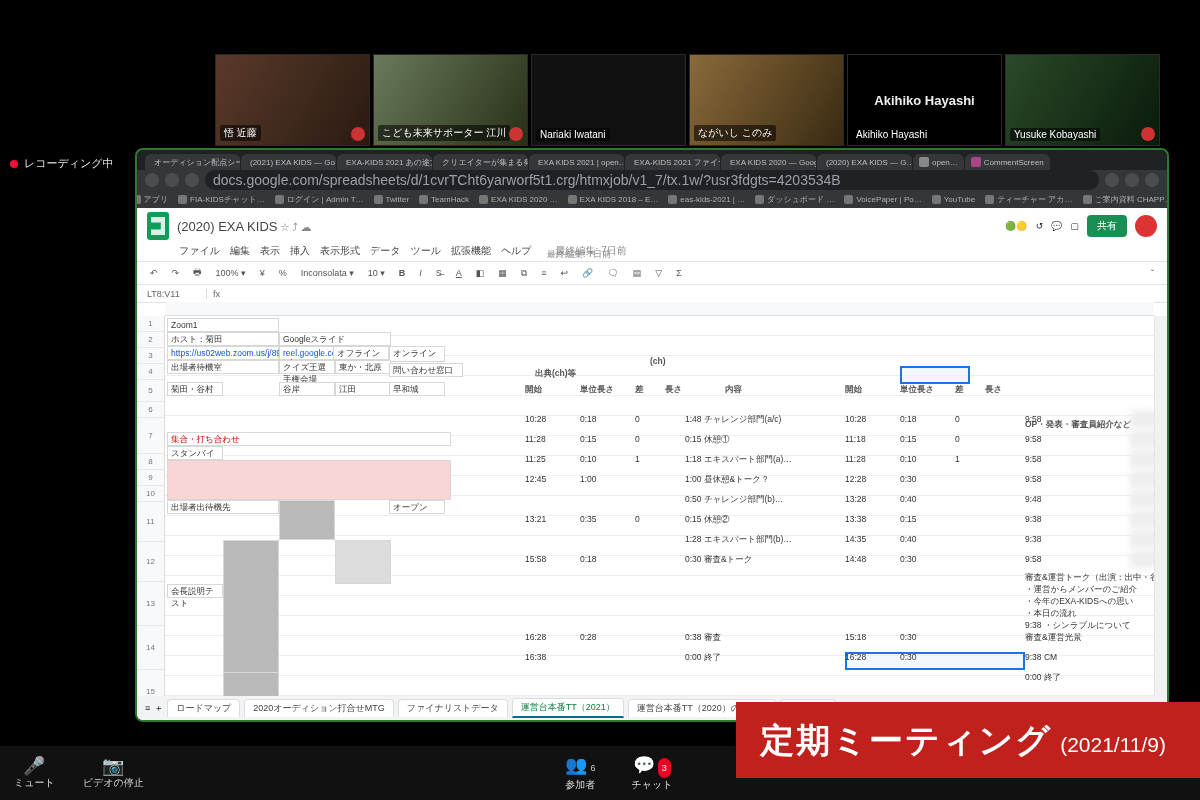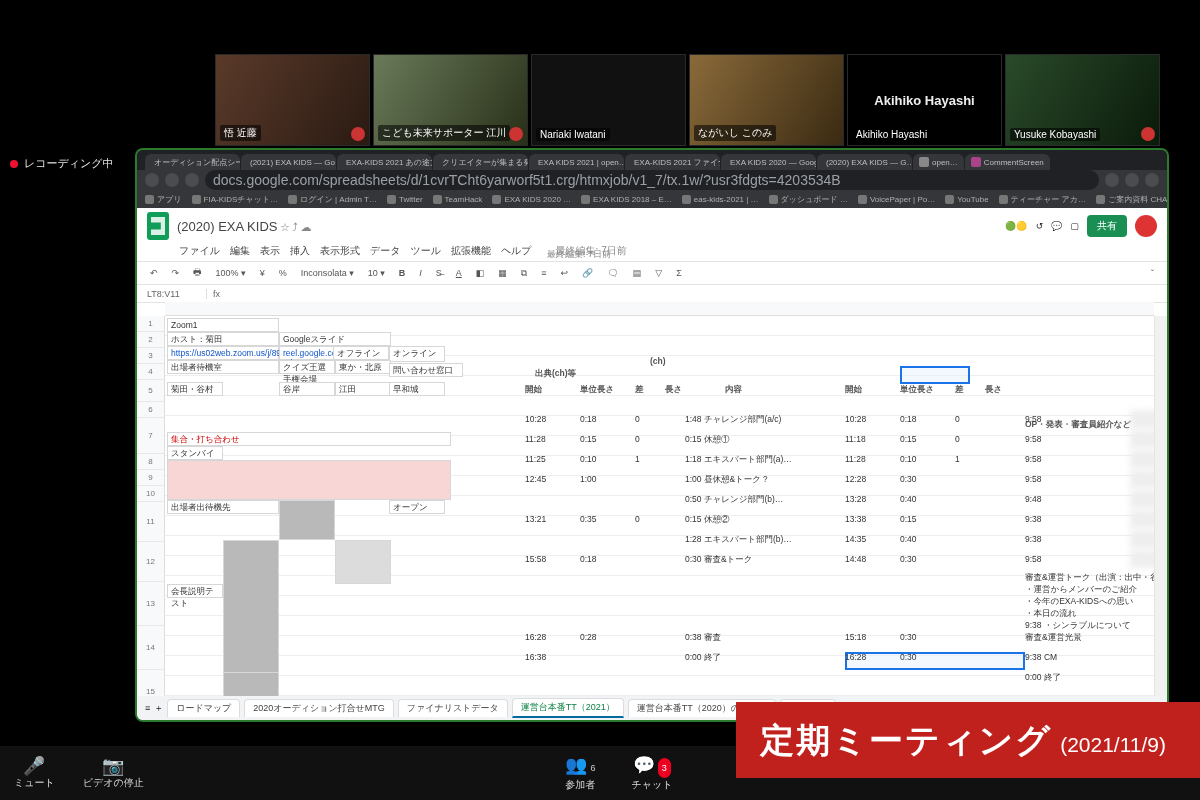--- a/index.html
+++ b/index.html
@@ -25,21 +25,21 @@
   .shared { position:absolute; left:137px; top:150px; width:1030px; height:570px; background:#202124; border-radius:6px; box-shadow:0 0 0 2px #2c7a2c; overflow:hidden; font-size:9px; color:#ddd; }
 
   .win-tabs { height:20px; background:#202124; display:flex; padding:4px 8px 0; gap:1px; }
   .win-tab { background:#35363a; border-radius:6px 6px 0 0; padding:2px 6px; font-size:8px; color:#bfbfbf; max-width:95px; white-space:nowrap; overflow:hidden; text-overflow:ellipsis; display:flex; align-items:center; gap:3px;}
   .win-tab .dot{width:10px;height:10px; border-radius:2px;}
   .c1{background:#4a8;} .c2{background:#48a;} .c3{background:#a84;} .c4{background:#a48;} .c5{background:#888;}
 
   .addr { height:20px; background:#35363a; display:flex; align-items:center; padding:0 8px; gap:6px; }
   .addr .nav-ico { width:14px; height:14px; border-radius:50%; background:#4b4c4f; }
   .addr .url { flex:1; background:#202124; border-radius:10px; padding:2px 8px; font-size:14px; color:#9aa0a6; overflow:hidden; white-space:nowrap;}
-  .bookmarks { height:18px; background:#35363a; display:flex; align-items:center; padding:0 8px; gap:10px; font-size:8px; color:#b0b0b0;}
+  .bookmarks { height:18px; background:#35363a; display:flex; align-items:center; padding:0 8px; gap:10px; font-size:8px; color:#b0b0b0;justify-content:center;}
   .bm { display:flex; align-items:center; gap:3px; white-space:nowrap;}
   .bm .bi{width:9px;height:9px;border-radius:2px;background:#777;}
 
   .sheet-app { position:absolute; left:0; right:0; top:58px; bottom:0; background:#fff; color:#202124; }
   .sheet-header { display:flex; align-items:center; padding:4px 10px; gap:8px; }
   .sheets-ico { width:22px; height:28px; background:#0f9d58; border-radius:3px; position:relative;}
   .sheets-ico::after{content:""; position:absolute; inset:5px 4px; background:#fff; opacity:.85; clip-path: polygon(0 0,100% 0,100% 100%,0 100%,0 70%,70% 70%,70% 30%,0 30%);}
   .doc-title { font-size:13px; color:#444; }
   .doc-star { color:#888; font-size:11px;}
   .header-right{margin-left:auto; display:flex; align-items:center; gap:8px;}

